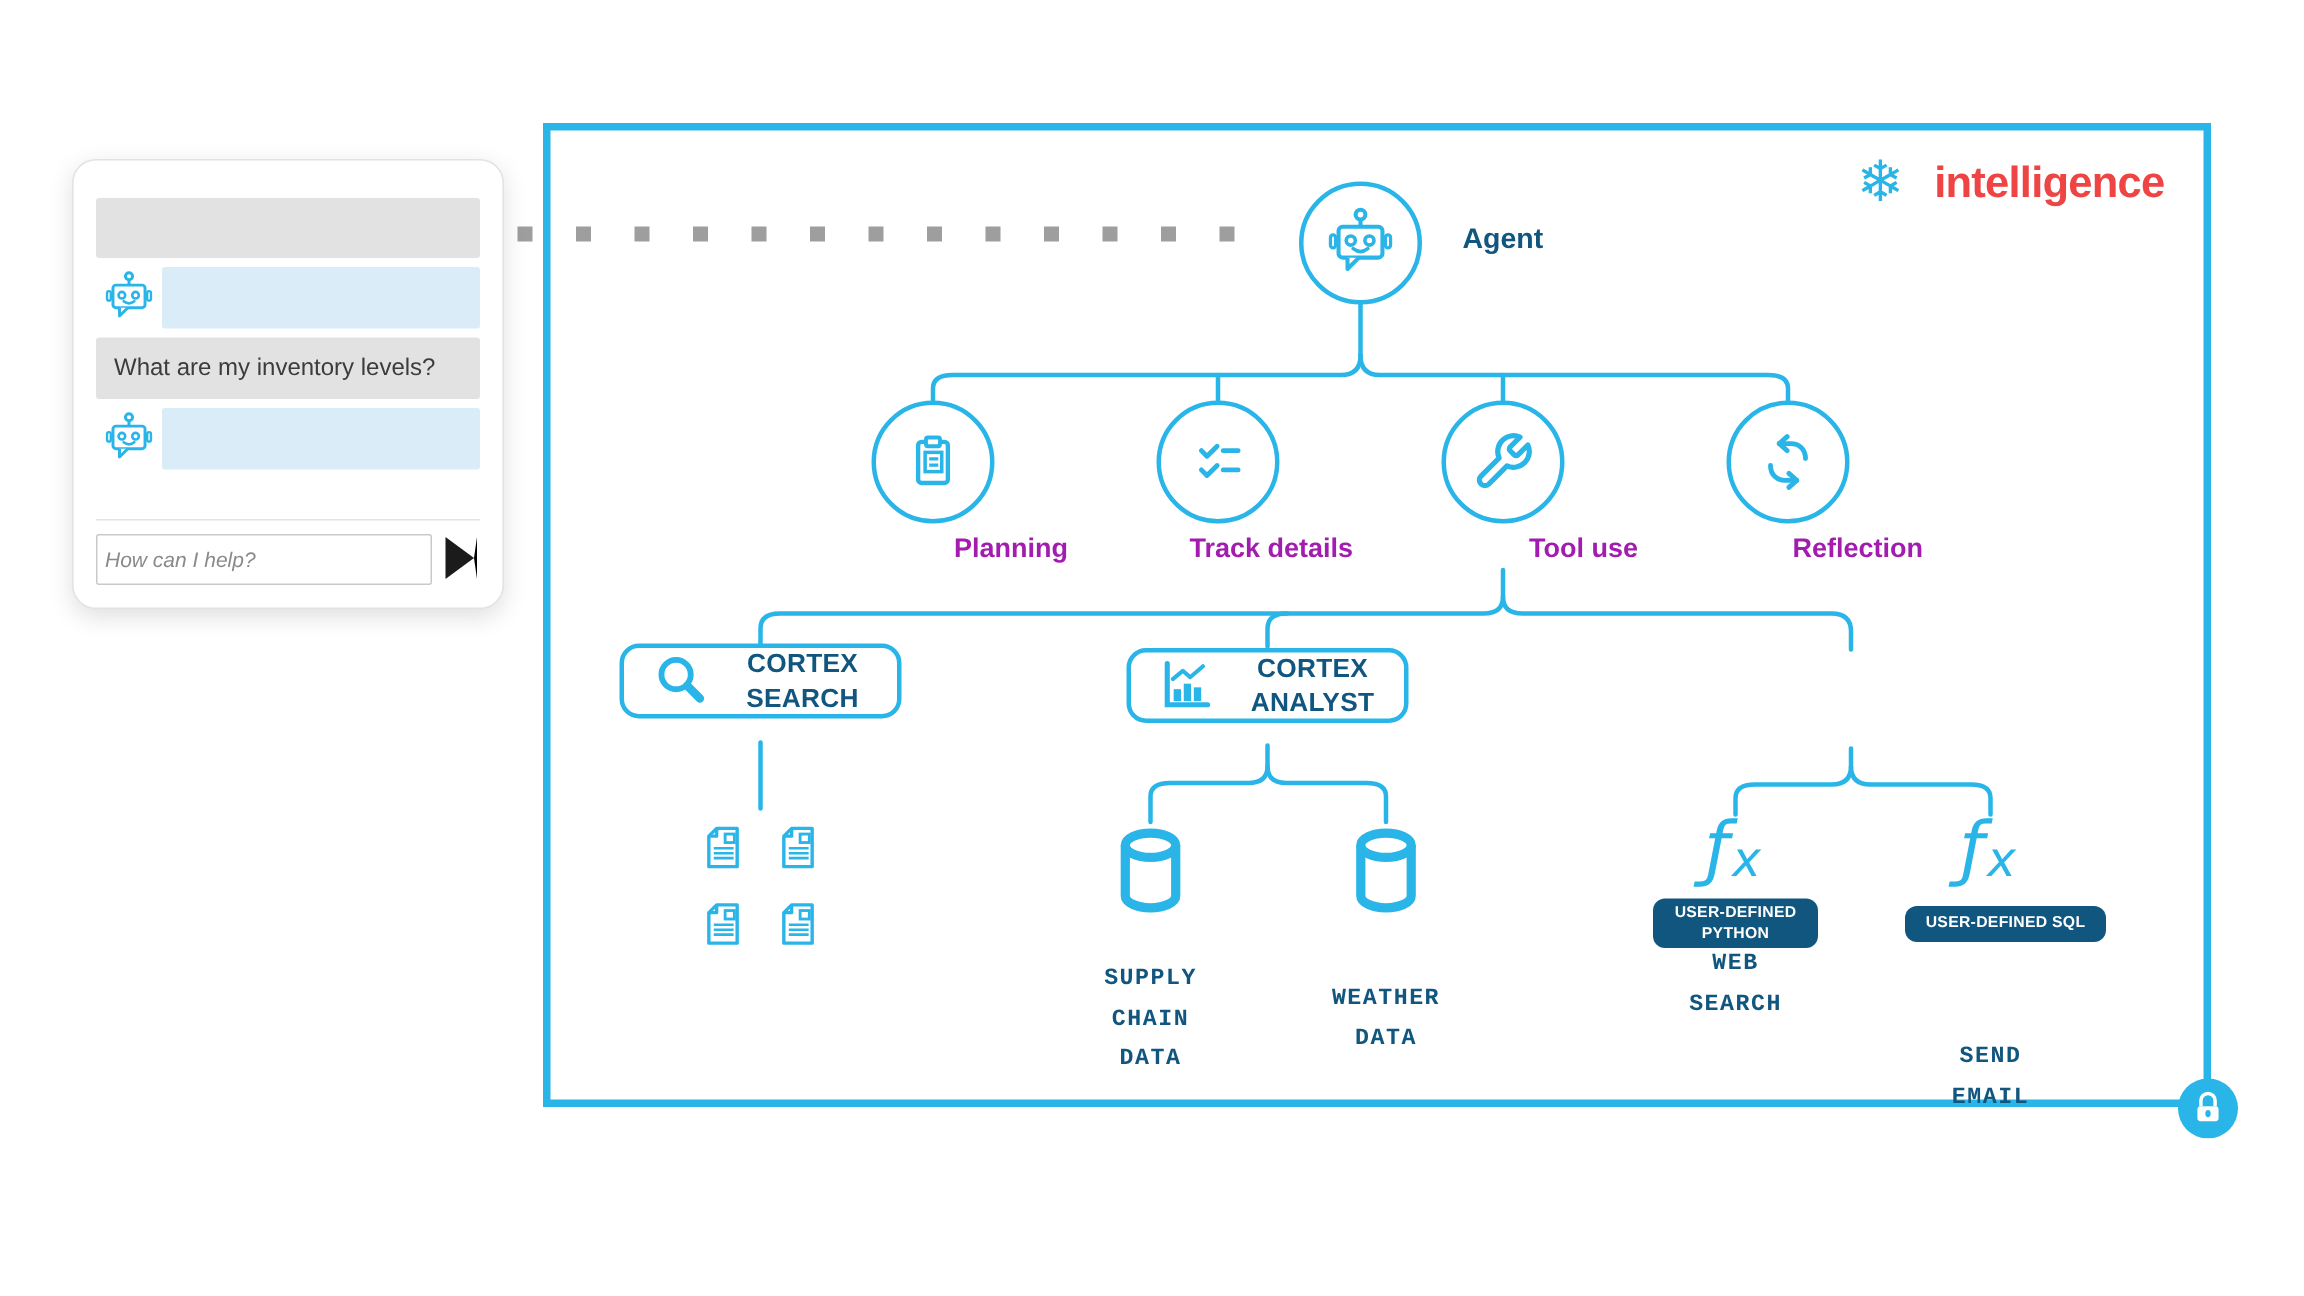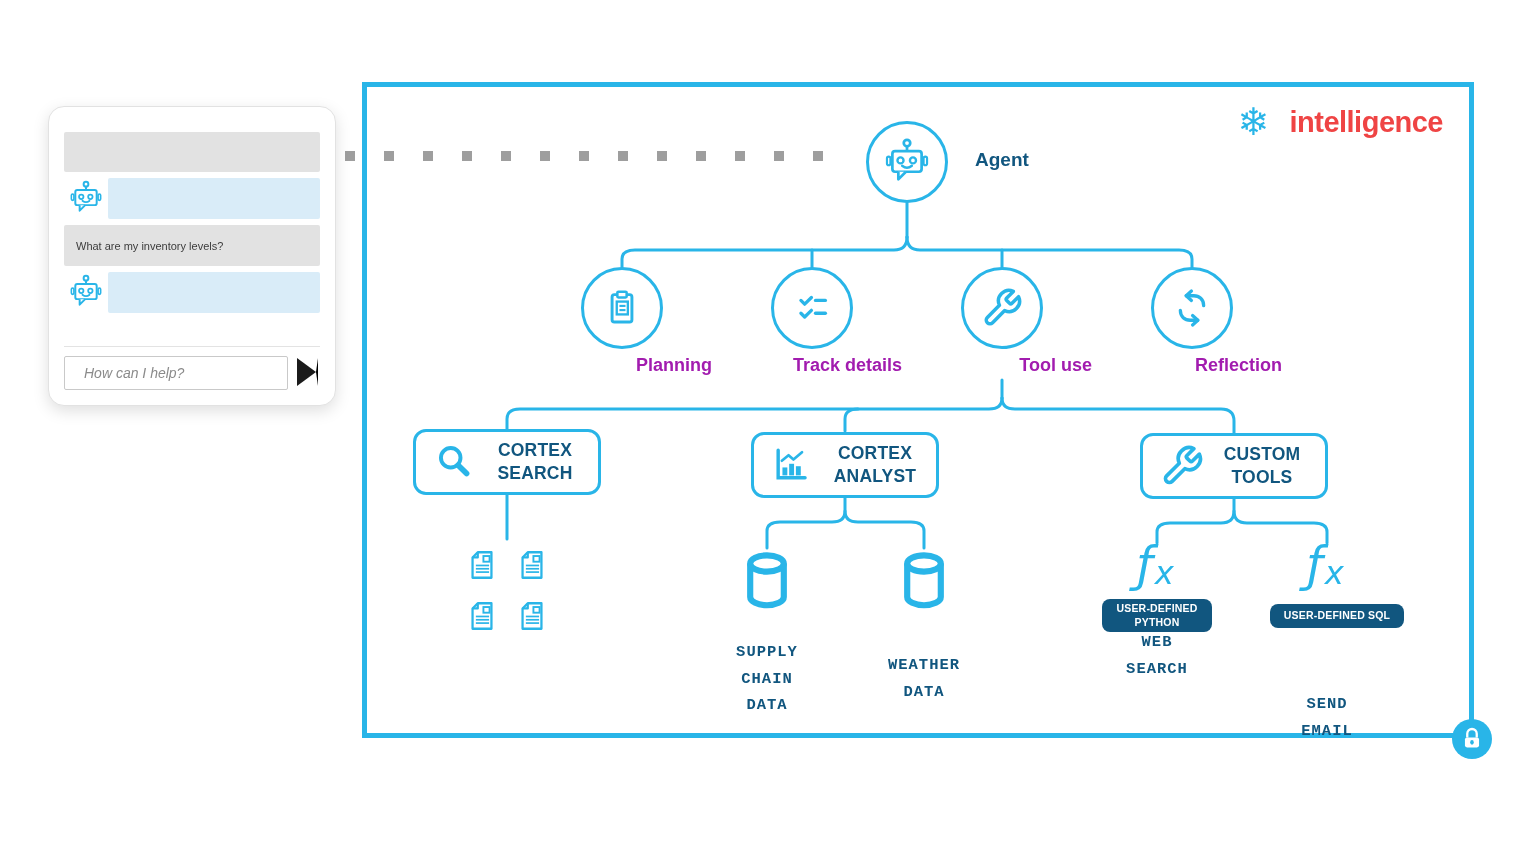--- a/index.html
+++ b/index.html
@@ -10,27 +10,27 @@
   .chat-card { position:absolute; left:48px; top:106px; width:288px; height:300px;
                background:#fff; border:1px solid #e2e2e2; border-radius:16px;
                box-shadow:0 5px 16px rgba(0,0,0,.13); z-index:6; }
   .bubble-gray  { background:#e2e2e2; border-radius:2px; }
   .bubble-blue  { background:#d9ecf8; border-radius:2px; }
   .bar-top   { position:absolute; left:15px; top:25px;  width:256px; height:40px; }
   .row-bot-1 { position:absolute; left:18px; top:72px; }
   .blue-1    { position:absolute; left:59px; top:71px;  width:212px; height:41px; }
   .bar-user  { position:absolute; left:15px; top:118px; width:256px; height:41px;
                display:flex; align-items:center; padding-left:12px;
-               font-size:11px; color:#3c3c3c; }
+               font-size:16px; color:#3c3c3c; }
   .row-bot-2 { position:absolute; left:18px; top:166px; }
   .blue-2    { position:absolute; left:59px; top:165px; width:212px; height:41px; }
   .chat-divider { position:absolute; left:15px; top:239px; width:256px; height:1px; background:#e3e3e3; }
   .chat-input { position:absolute; left:15px; top:249px; width:224px; height:34px;
                 border:1px solid #c9c9c9; border-radius:2px; font-style:italic;
-                font-size:14px; color:#555; padding:0 19px;
+                font-size:14px; color:#555; padding:0 5px;
                 font-family:"Liberation Sans", sans-serif; outline:none; }
   .chat-input::placeholder { color:#8a8a8a; }
   .send-btn { position:absolute; left:248px; top:251px; width:0; height:0; cursor:pointer;
               border-left:19px solid #1b1b1b; border-top:14px solid transparent;
               border-bottom:14px solid transparent; background:transparent; }
 
   
   .dots { position:absolute; left:345px; top:151px; display:flex; gap:29px; z-index:5; }
   .dots span { width:10px; height:10px; background:#9e9e9e; display:block; }
 
@@ -45,21 +45,21 @@
 
   .node-circle { position:absolute; width:82px; height:82px; border-radius:50%;
                  border:3px solid #29b5e8; background:#fff;
                  display:flex; align-items:center; justify-content:center; }
   .agent-circle { left:499px; top:34px; }
   .agent-label { position:absolute; left:608px; top:62px; font-size:19px; font-weight:bold; color:#11567f; }
 
   .cap-label { position:absolute; width:180px; text-align:right; top:268px;
                font-size:18px; font-weight:bold; color:#a21caf; }
 
-  .tool-box { position:absolute; height:66px; width:188px; border:3px solid #29b5e8;
+  .tool-box { position:absolute; height:50px; width:188px; border:3px solid #29b5e8;
               border-radius:13px; background:#fff; display:flex; align-items:center;
               justify-content:center; gap:12px; padding:0 10px; }
   .tool-box .tool-label { font-size:17.5px; font-weight:bold; color:#11567f;
                           line-height:1.32; text-align:center; width:92px; letter-spacing:.2px; }
 
   .mono-label { position:absolute; font-family:"Liberation Mono", monospace;
                 font-weight:bold; font-size:15.5px; line-height:1.72; color:#11567f;
                 text-align:center; letter-spacing:1px; }
 
   .doc-grid { position:absolute; left:98px; top:461px; display:grid;
@@ -228,26 +228,20 @@
     <svg width="44" height="44" viewBox="0 0 36 36" fill="none" stroke="#29b5e8">
       <path d="M7.5 6 V28.5 H29.5" stroke-width="2.8" stroke-linecap="round"></path>
       <rect x="11" y="20" width="4" height="6.5" fill="#29b5e8" stroke="none"></rect>
       <rect x="16.5" y="17" width="4" height="9.5" fill="#29b5e8" stroke="none"></rect>
       <rect x="22" y="19" width="4" height="7.5" fill="#29b5e8" stroke="none"></rect>
       <path d="M10.5 14.5 l5.5 -4.5 4 3.5 7 -6" stroke-width="2.2" stroke-linecap="round" stroke-linejoin="round"></path>
     </svg>
     <div class="tool-label">CORTEX ANALYST</div>
   </div>
 
-  <div class="tool-box" style="left:773px; top:346px;">
-    <svg width="44" height="44" viewBox="0 0 24 24" fill="none" stroke="#29b5e8" stroke-width="2" stroke-linecap="round" stroke-linejoin="round">
-      <path d="M14.7 6.3a1 1 0 0 0 0 1.4l1.6 1.6a1 1 0 0 0 1.4 0l3.77-3.77a6 6 0 0 1-7.94 7.94l-6.91 6.91a2.12 2.12 0 0 1-3-3l6.91-6.91a6 6 0 0 1 7.94-7.94l-3.76 3.76z"></path>
-    </svg>
-    <div class="tool-label">CUSTOM TOOLS</div>
-  </div>
 
   <div class="doc-grid">
     <svg width="34" height="34" viewBox="0 0 36 36" fill="none" stroke="#29b5e8">
       <path d="M13.5 4.5 h14.5 v27 h-20 v-21.5 z" stroke-width="2.4" stroke-linejoin="round"></path>
       <path d="M13.5 4.5 v5.5 h-5.5" stroke-width="2.4" stroke-linejoin="round"></path>
       <rect x="19.5" y="8.5" width="6.5" height="6" stroke-width="2"></rect>
       <line x1="11.5" y1="18.5" x2="25.5" y2="18.5" stroke-width="1.8"></line>
       <line x1="11.5" y1="22" x2="25.5" y2="22" stroke-width="1.8"></line>
       <line x1="11.5" y1="25.5" x2="25.5" y2="25.5" stroke-width="1.8"></line>
     </svg>

